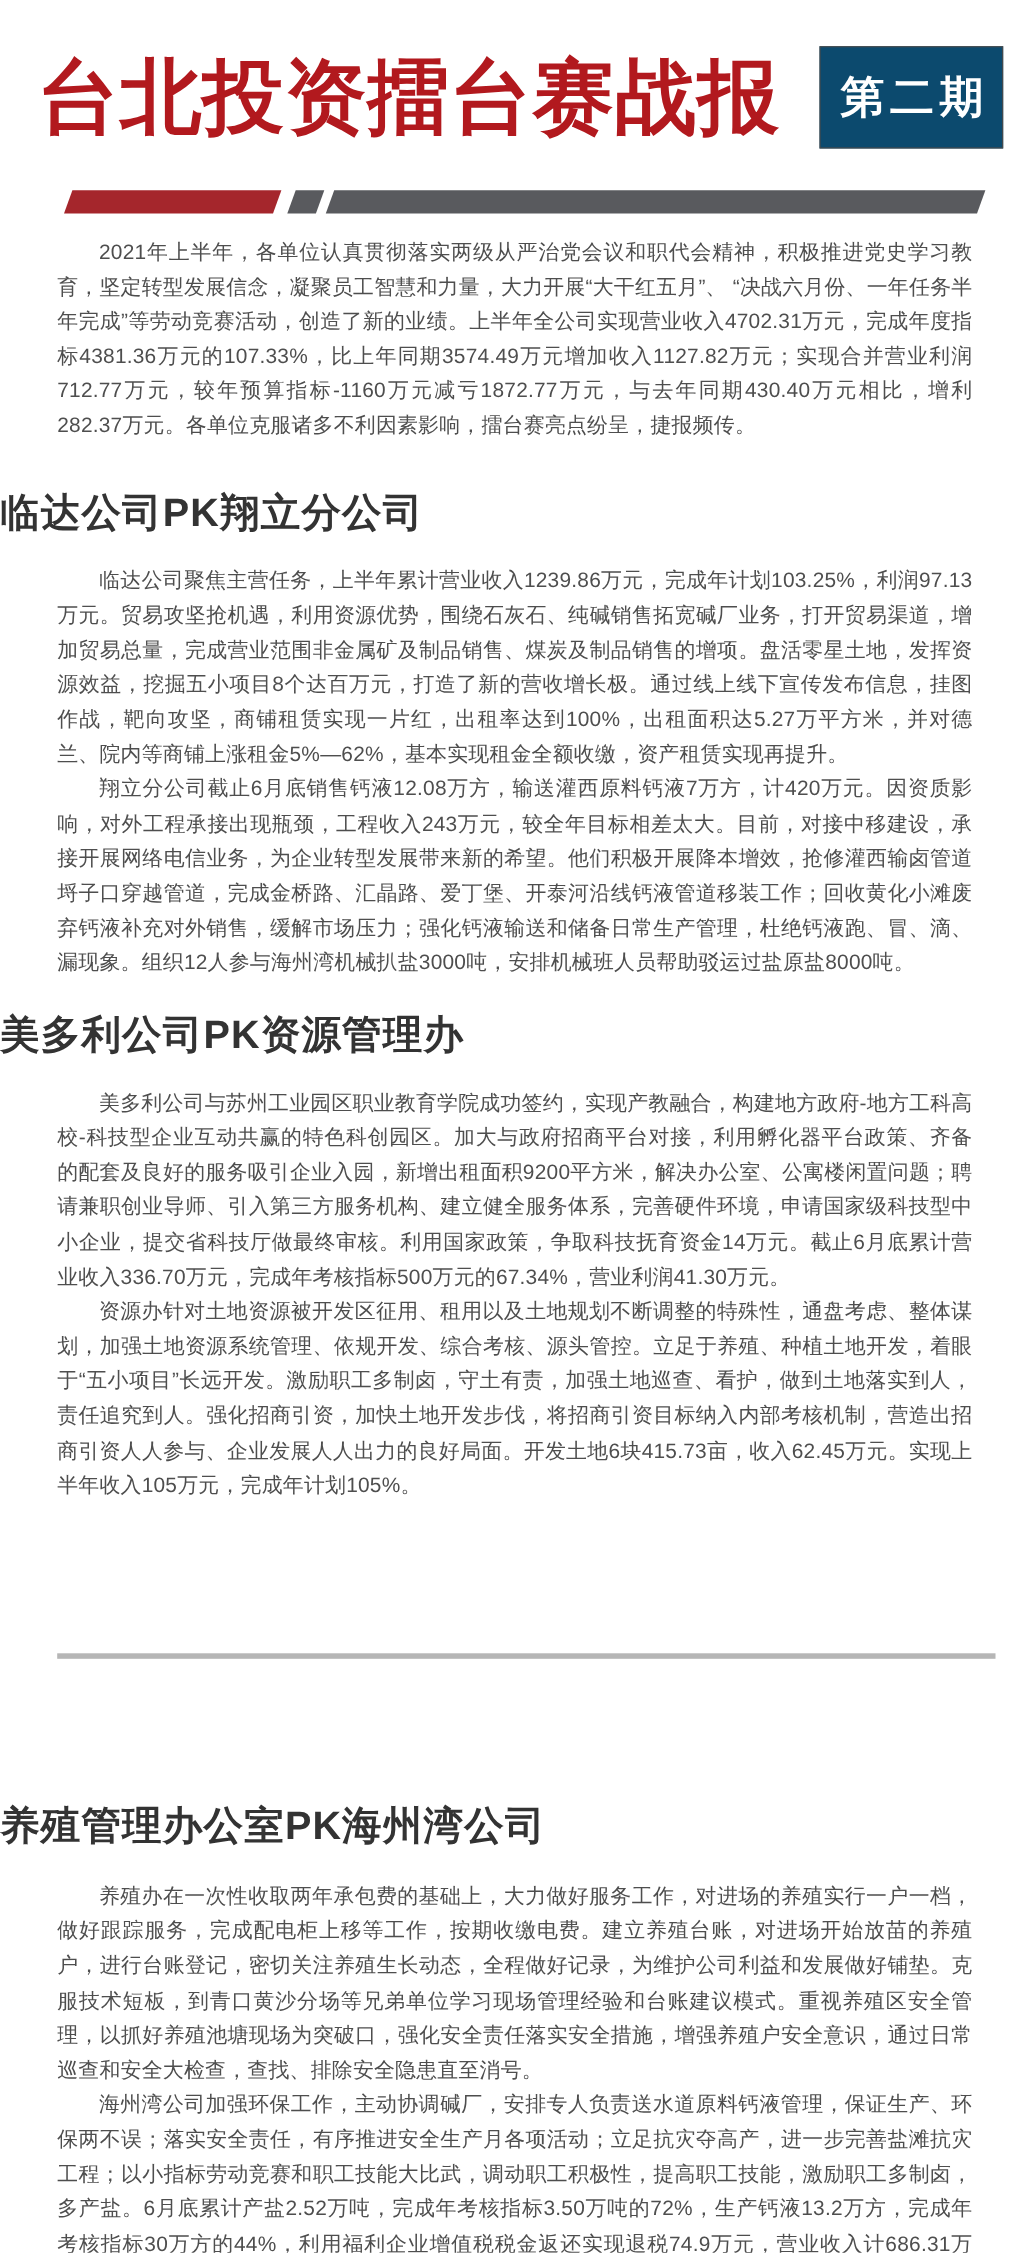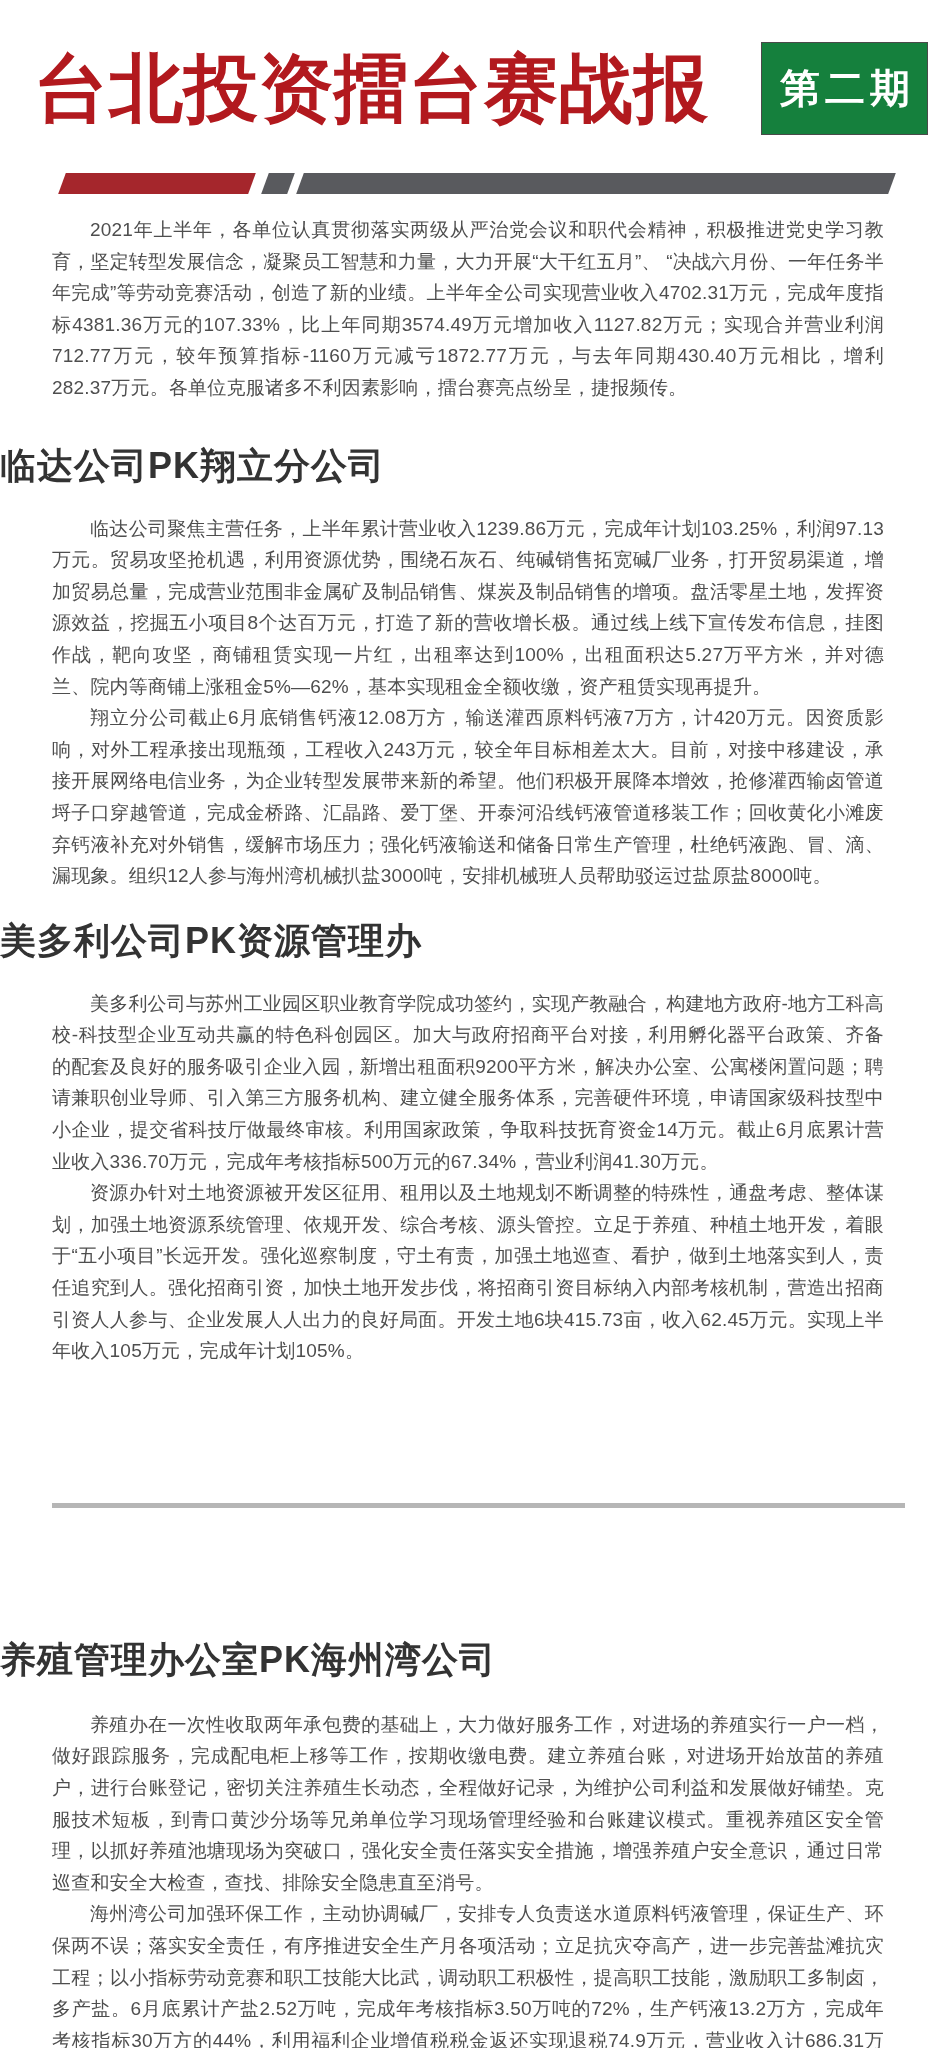--- a/index.html
+++ b/index.html
@@ -6,36 +6,36 @@
   body {
     width: 936px;
     height: 2048px;
     background: #ffffff;
     overflow: hidden;
     font-family: "Liberation Sans", "DejaVu Sans", sans-serif;
   }
   .masthead {
     display: flex;
     align-items: center;
-    padding: 42px 8px 0 34px;
+    padding: 42px 24px 0 34px;
   }
   .title {
     margin: 0;
     font-size: 74px;
     font-weight: 900;
     color: #b2191e;
     line-height: 1.05;
     white-space: nowrap;
     letter-spacing: 1px;
     flex: 1 1 auto;
   }
   .badge {
     flex: 0 0 auto;
     margin-left: 8px;
-    background: #15803d;
+    background: #0c4a6e;
     color: #ffffff;
     font-size: 40px;
     font-weight: bold;
     letter-spacing: 5px;
     padding: 18px 12px 18px 18px;
     border: 1px solid #4a4a4a;
     white-space: nowrap;
   }
   .stripes {
     display: flex;
@@ -95,21 +95,21 @@
 
   <section class="sec sec-0">
     <h2 class="sec-heading">临达公司PK翔立分公司</h2>
     <p class="body-text">临达公司聚焦主营任务，上半年累计营业收入1239.86万元，完成年计划103.25%，利润97.13万元。贸易攻坚抢机遇，利用资源优势，围绕石灰石、纯碱销售拓宽碱厂业务，打开贸易渠道，增加贸易总量，完成营业范围非金属矿及制品销售、煤炭及制品销售的增项。盘活零星土地，发挥资源效益，挖掘五小项目8个达百万元，打造了新的营收增长极。通过线上线下宣传发布信息，挂图作战，靶向攻坚，商铺租赁实现一片红，出租率达到100%，出租面积达5.27万平方米，并对德兰、院内等商铺上涨租金5%—62%，基本实现租金全额收缴，资产租赁实现再提升。</p>
     <p class="body-text">翔立分公司截止6月底销售钙液12.08万方，输送灌西原料钙液7万方，计420万元。因资质影响，对外工程承接出现瓶颈，工程收入243万元，较全年目标相差太大。目前，对接中移建设，承接开展网络电信业务，为企业转型发展带来新的希望。他们积极开展降本增效，抢修灌西输卤管道埒子口穿越管道，完成金桥路、汇晶路、爱丁堡、开泰河沿线钙液管道移装工作；回收黄化小滩废弃钙液补充对外销售，缓解市场压力；强化钙液输送和储备日常生产管理，杜绝钙液跑、冒、滴、漏现象。组织12人参与海州湾机械扒盐3000吨，安排机械班人员帮助驳运过盐原盐8000吨。</p>
   </section>
 
   <section class="sec sec-1">
     <h2 class="sec-heading">美多利公司PK资源管理办</h2>
     <p class="body-text">美多利公司与苏州工业园区职业教育学院成功签约，实现产教融合，构建地方政府-地方工科高校-科技型企业互动共赢的特色科创园区。加大与政府招商平台对接，利用孵化器平台政策、齐备的配套及良好的服务吸引企业入园，新增出租面积9200平方米，解决办公室、公寓楼闲置问题；聘请兼职创业导师、引入第三方服务机构、建立健全服务体系，完善硬件环境，申请国家级科技型中小企业，提交省科技厅做最终审核。利用国家政策，争取科技抚育资金14万元。截止6月底累计营业收入336.70万元，完成年考核指标500万元的67.34%，营业利润41.30万元。</p>
-    <p class="body-text">资源办针对土地资源被开发区征用、租用以及土地规划不断调整的特殊性，通盘考虑、整体谋划，加强土地资源系统管理、依规开发、综合考核、源头管控。立足于养殖、种植土地开发，着眼于“五小项目”长远开发。强化巡察制度，守土有责，加强土地巡查、看护，做到土地落实到人，责任追究到人。强化招商引资，加快土地开发步伐，将招商引资目标纳入内部考核机制，营造出招商引资人人参与、企业发展人人出力的良好局面。开发土地6块415.73亩，收入62.45万元。实现上半年收入105万元，完成年计划105%。</p>
+    <p class="body-text">资源办针对土地资源被开发区征用、租用以及土地规划不断调整的特殊性，通盘考虑、整体谋划，加强土地资源系统管理、依规开发、综合考核、源头管控。立足于养殖、种植土地开发，着眼于“五小项目”长远开发。激励职工多制卤，守土有责，加强土地巡查、看护，做到土地落实到人，责任追究到人。强化招商引资，加快土地开发步伐，将招商引资目标纳入内部考核机制，营造出招商引资人人参与、企业发展人人出力的良好局面。开发土地6块415.73亩，收入62.45万元。实现上半年收入105万元，完成年计划105%。</p>
   </section>
 
   <div class="divider"></div>
 
   <section class="sec sec-2">
     <h2 class="sec-heading">养殖管理办公室PK海州湾公司</h2>
     <p class="body-text">养殖办在一次性收取两年承包费的基础上，大力做好服务工作，对进场的养殖实行一户一档，做好跟踪服务，完成配电柜上移等工作，按期收缴电费。建立养殖台账，对进场开始放苗的养殖户，进行台账登记，密切关注养殖生长动态，全程做好记录，为维护公司利益和发展做好铺垫。克服技术短板，到青口黄沙分场等兄弟单位学习现场管理经验和台账建议模式。重视养殖区安全管理，以抓好养殖池塘现场为突破口，强化安全责任落实安全措施，增强养殖户安全意识，通过日常巡查和安全大检查，查找、排除安全隐患直至消号。</p>
     <p class="body-text">海州湾公司加强环保工作，主动协调碱厂，安排专人负责送水道原料钙液管理，保证生产、环保两不误；落实安全责任，有序推进安全生产月各项活动；立足抗灾夺高产，进一步完善盐滩抗灾工程；以小指标劳动竞赛和职工技能大比武，调动职工积极性，提高职工技能，激励职工多制卤，多产盐。6月底累计产盐2.52万吨，完成年考核指标3.50万吨的72%，生产钙液13.2万方，完成年考核指标30万方的44%，利用福利企业增值税税金返还实现退税74.9万元，营业收入计686.31万元，完成50.84%，营业利润146.47万元，完成年考核指标的73.24%。</p>
   </section>
 

